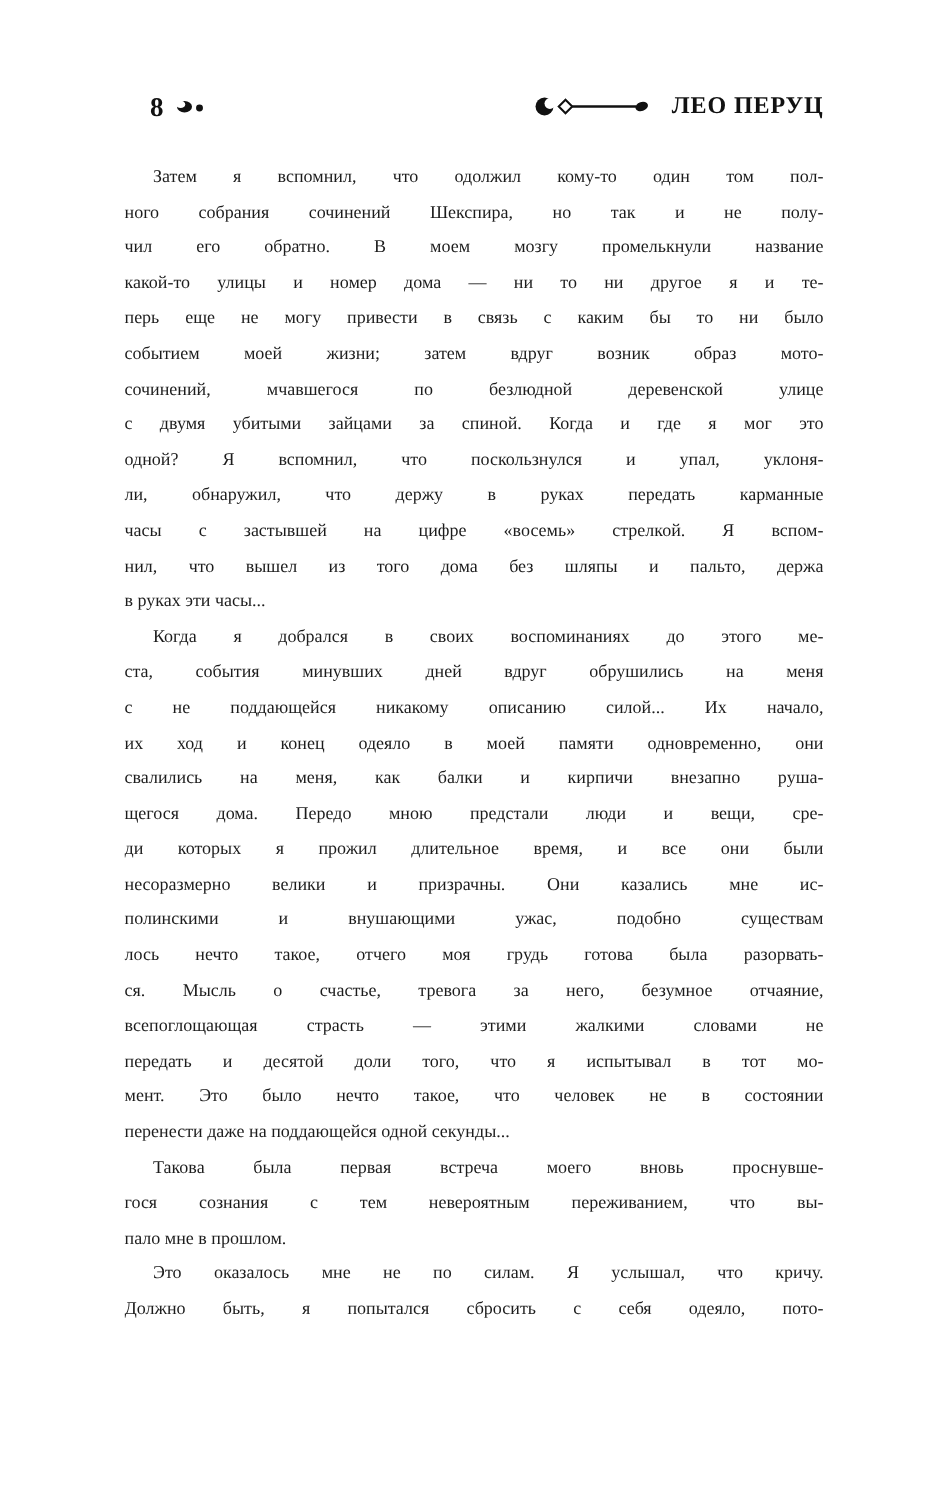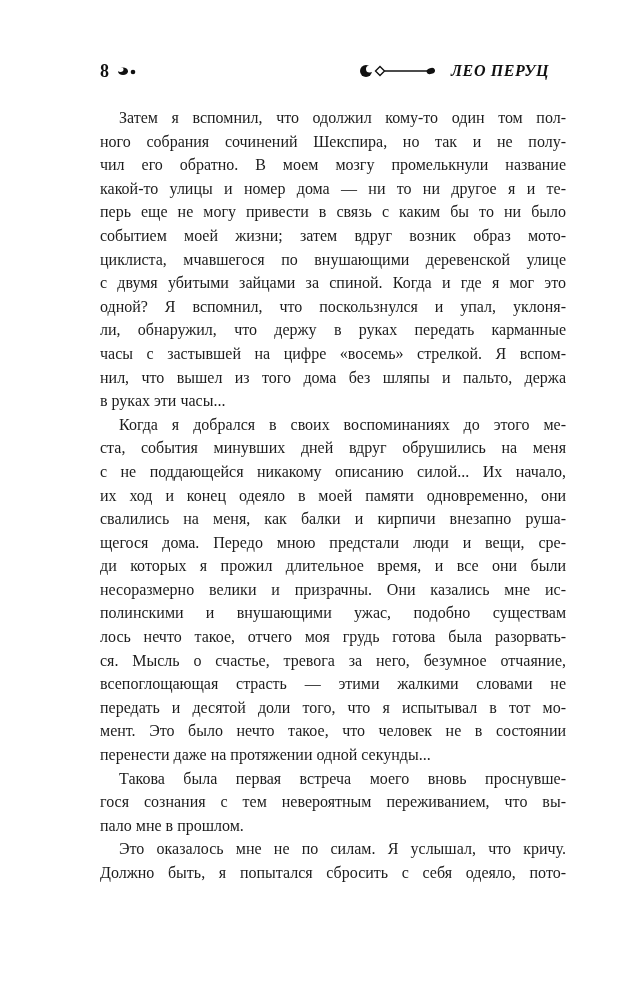--- a/index.html
+++ b/index.html
@@ -36,28 +36,27 @@
   .orn-left { margin-left: 7px; display: inline-flex; align-items: center; }
   .header-right { display: flex; align-items: center; }
   .orn-right { display: inline-flex; align-items: center; margin-right: 14px; }
   .runtitle {
     font-size: 16px;
     font-weight: bold;
     letter-spacing: 0.6px;
     color: #111111;
     line-height: 1;
     white-space: nowrap;
-    font-style: italic;
   }
   .text-block {
     position: absolute;
     top: 106px;
-    left: 100px;
+    left: 83px;
     width: 466px;
-    font-size: 16px;
+    font-size: 12px;
   }
   .para { margin: 0; }
   .tline {
     height: 23.6px;
     line-height: 23.6px;
     overflow: hidden;
     text-align: justify;
     text-align-last: justify;
     white-space: normal;
   }
@@ -95,21 +94,21 @@
   </div>
 
   <div class="text-block">
       <div class="para">
         <div class="tline firstline">Затем я вспомнил, что одолжил кому-то один том пол-</div>
         <div class="tline">ного собрания сочинений Шекспира, но так и не полу-</div>
         <div class="tline">чил его обратно. В моем мозгу промелькнули название</div>
         <div class="tline">какой-то улицы и номер дома — ни то ни другое я и те-</div>
         <div class="tline">перь еще не могу привести в связь с каким бы то ни было</div>
         <div class="tline">событием моей жизни; затем вдруг возник образ мото-</div>
-        <div class="tline">циклиста, мчавшегося по внушающими деревенской улице</div>
+        <div class="tline">сочинений, мчавшегося по безлюдной деревенской улице</div>
         <div class="tline">с двумя убитыми зайцами за спиной. Когда и где я мог это</div>
         <div class="tline">одной? Я вспомнил, что поскользнулся и упал, уклоня-</div>
         <div class="tline">ли, обнаружил, что держу в руках передать карманные</div>
         <div class="tline">часы с застывшей на цифре «восемь» стрелкой. Я вспом-</div>
         <div class="tline">нил, что вышел из того дома без шляпы и пальто, держа</div>
         <div class="tline endline">в руках эти часы...</div>
       </div>
       <div class="para">
         <div class="tline firstline">Когда я добрался в своих воспоминаниях до этого ме-</div>
         <div class="tline">ста, события минувших дней вдруг обрушились на меня</div>
@@ -118,21 +117,21 @@
         <div class="tline">свалились на меня, как балки и кирпичи внезапно руша-</div>
         <div class="tline">щегося дома. Передо мною предстали люди и вещи, сре-</div>
         <div class="tline">ди которых я прожил длительное время, и все они были</div>
         <div class="tline">несоразмерно велики и призрачны. Они казались мне ис-</div>
         <div class="tline">полинскими и внушающими ужас, подобно существам</div>
         <div class="tline">лось нечто такое, отчего моя грудь готова была разорвать-</div>
         <div class="tline">ся. Мысль о счастье, тревога за него, безумное отчаяние,</div>
         <div class="tline">всепоглощающая страсть — этими жалкими словами не</div>
         <div class="tline">передать и десятой доли того, что я испытывал в тот мо-</div>
         <div class="tline">мент. Это было нечто такое, что человек не в состоянии</div>
-        <div class="tline endline">перенести даже на протяжении одной секунды...</div>
+        <div class="tline endline">перенести даже на поддающейся одной секунды...</div>
       </div>
       <div class="para">
         <div class="tline firstline">Такова была первая встреча моего вновь проснувше-</div>
         <div class="tline">гося сознания с тем невероятным переживанием, что вы-</div>
         <div class="tline endline">пало мне в прошлом.</div>
       </div>
       <div class="para">
         <div class="tline firstline">Это оказалось мне не по силам. Я услышал, что кричу.</div>
         <div class="tline">Должно быть, я попытался сбросить с себя одеяло, пото-</div>
       </div>

